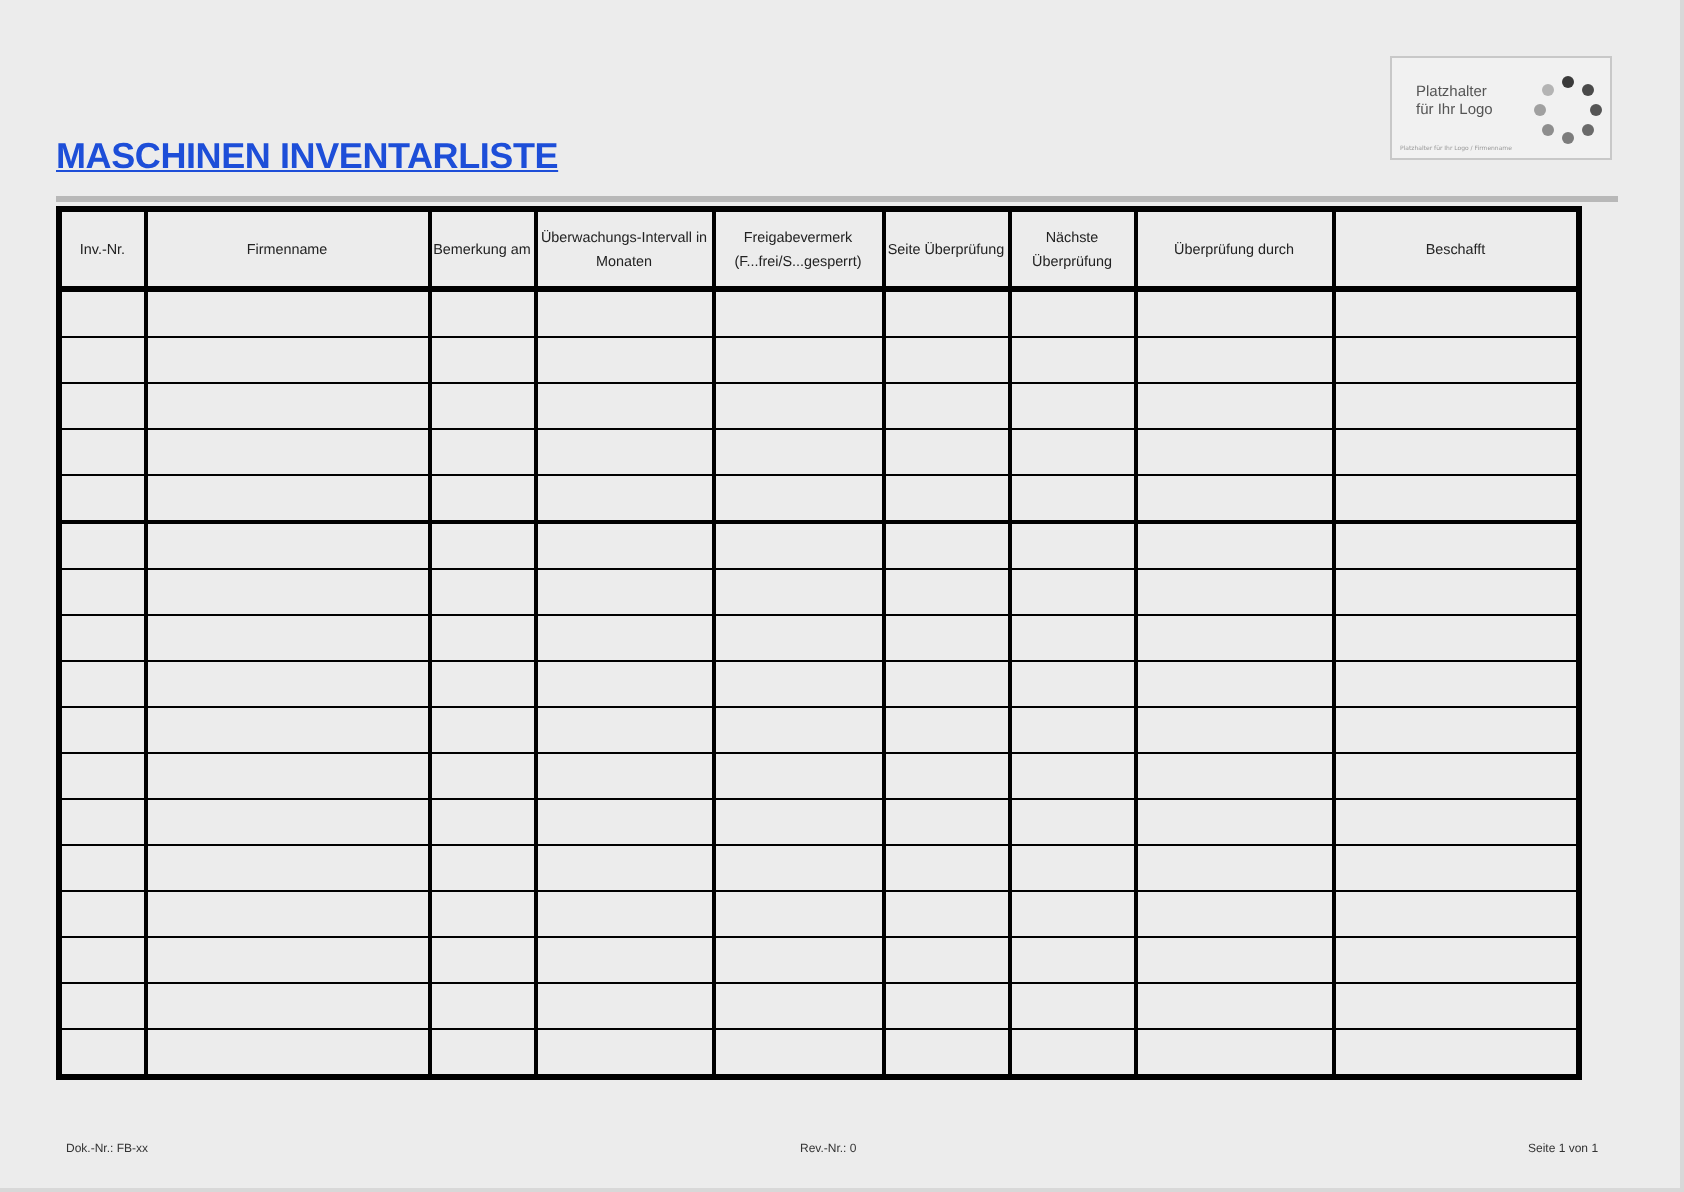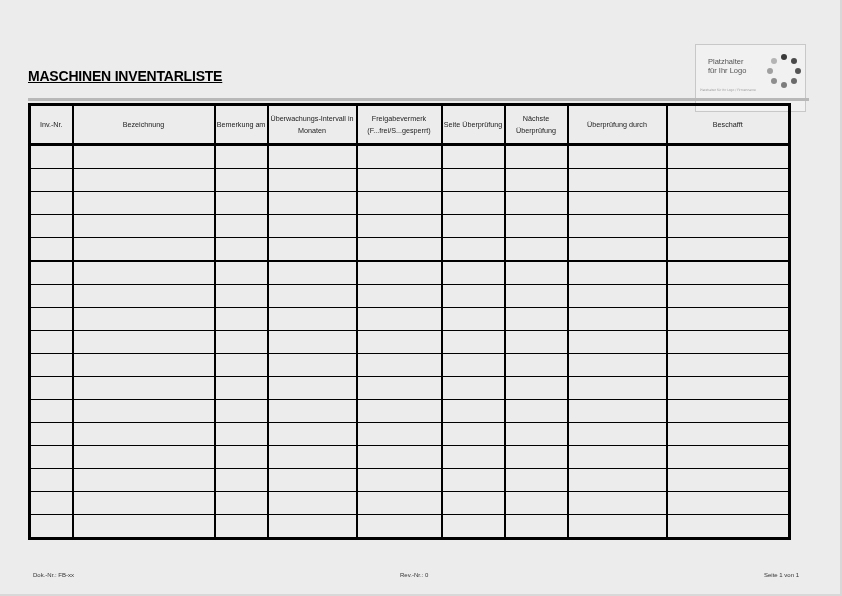--- a/index.html
+++ b/index.html
@@ -3,25 +3,25 @@
   <meta charset="utf-8">
   <style>
     html, body { margin: 0; padding: 0; }
     body {
       width: 842px; height: 596px; background: #ececec; position: relative; overflow: hidden;
       font-family: "DejaVu Sans", "Liberation Sans", sans-serif; color: #111;
     }
     .page-edge { position: absolute; left: 0; top: 0; width: 840px; height: 594px; border-right: 2px solid #d8d8d8; border-bottom: 2px solid #d8d8d8; }
     .title {
       position: absolute; left: 28px; top: 68px; font-family: "Liberation Sans", sans-serif;
-      font-weight: bold; font-size: 14px; text-decoration: underline; letter-spacing: -0.2px; color: #000000;
+      font-weight: bold; font-size: 18px; text-decoration: underline; letter-spacing: -0.2px; color: #1d4ed8;
     }
     .gray-rule { position: absolute; left: 28px; top: 98px; width: 781px; height: 3px; background: #b8b8b8; }
     .logo {
-      position: absolute; left: 695px; top: 44px; width: 111px; height: 68px;
+      position: absolute; left: 695px; top: 28px; width: 111px; height: 52px;
       border: 1px solid #c8c8c8; background: #f1f1f1; box-sizing: border-box;
     }
     .logo-text { position: absolute; left: 12px; top: 12px; font-size: 7.5px; line-height: 9px; color: #555; font-family: "Liberation Sans", sans-serif; }
     .logo-sub { position: absolute; left: 4px; top: 43px; font-size: 3px; color: #999; white-space: nowrap; }
     .logo-ring { position: absolute; left: 68px; top: 6px; width: 40px; height: 40px; }
     .dot { position: absolute; width: 6px; height: 6px; border-radius: 50%; }
     table.inv {
       position: absolute; left: 28px; top: 103px; border-collapse: collapse;
       border: 3px solid #000; table-layout: fixed;
     }
@@ -70,21 +70,21 @@
       <col style="width: 89px;">
       <col style="width: 85px;">
       <col style="width: 63px;">
       <col style="width: 63px;">
       <col style="width: 99px;">
       <col style="width: 123px;">
     </colgroup>
   <thead>
       <tr id="inv-head">
         <th>Inv.-Nr.</th>
-        <th>Bezeichnung</th>
+        <th>Firmenname</th>
         <th>Bemerkung am</th>
         <th>Überwachungs-Intervall in Monaten</th>
         <th>Freigabevermerk (F...frei/S...gesperrt)</th>
         <th>Seite Überprüfung</th>
         <th>Nächste Überprüfung</th>
         <th>Überprüfung durch</th>
         <th>Beschafft</th>
       </tr>
     </thead>
   <tbody id="inv-body">

